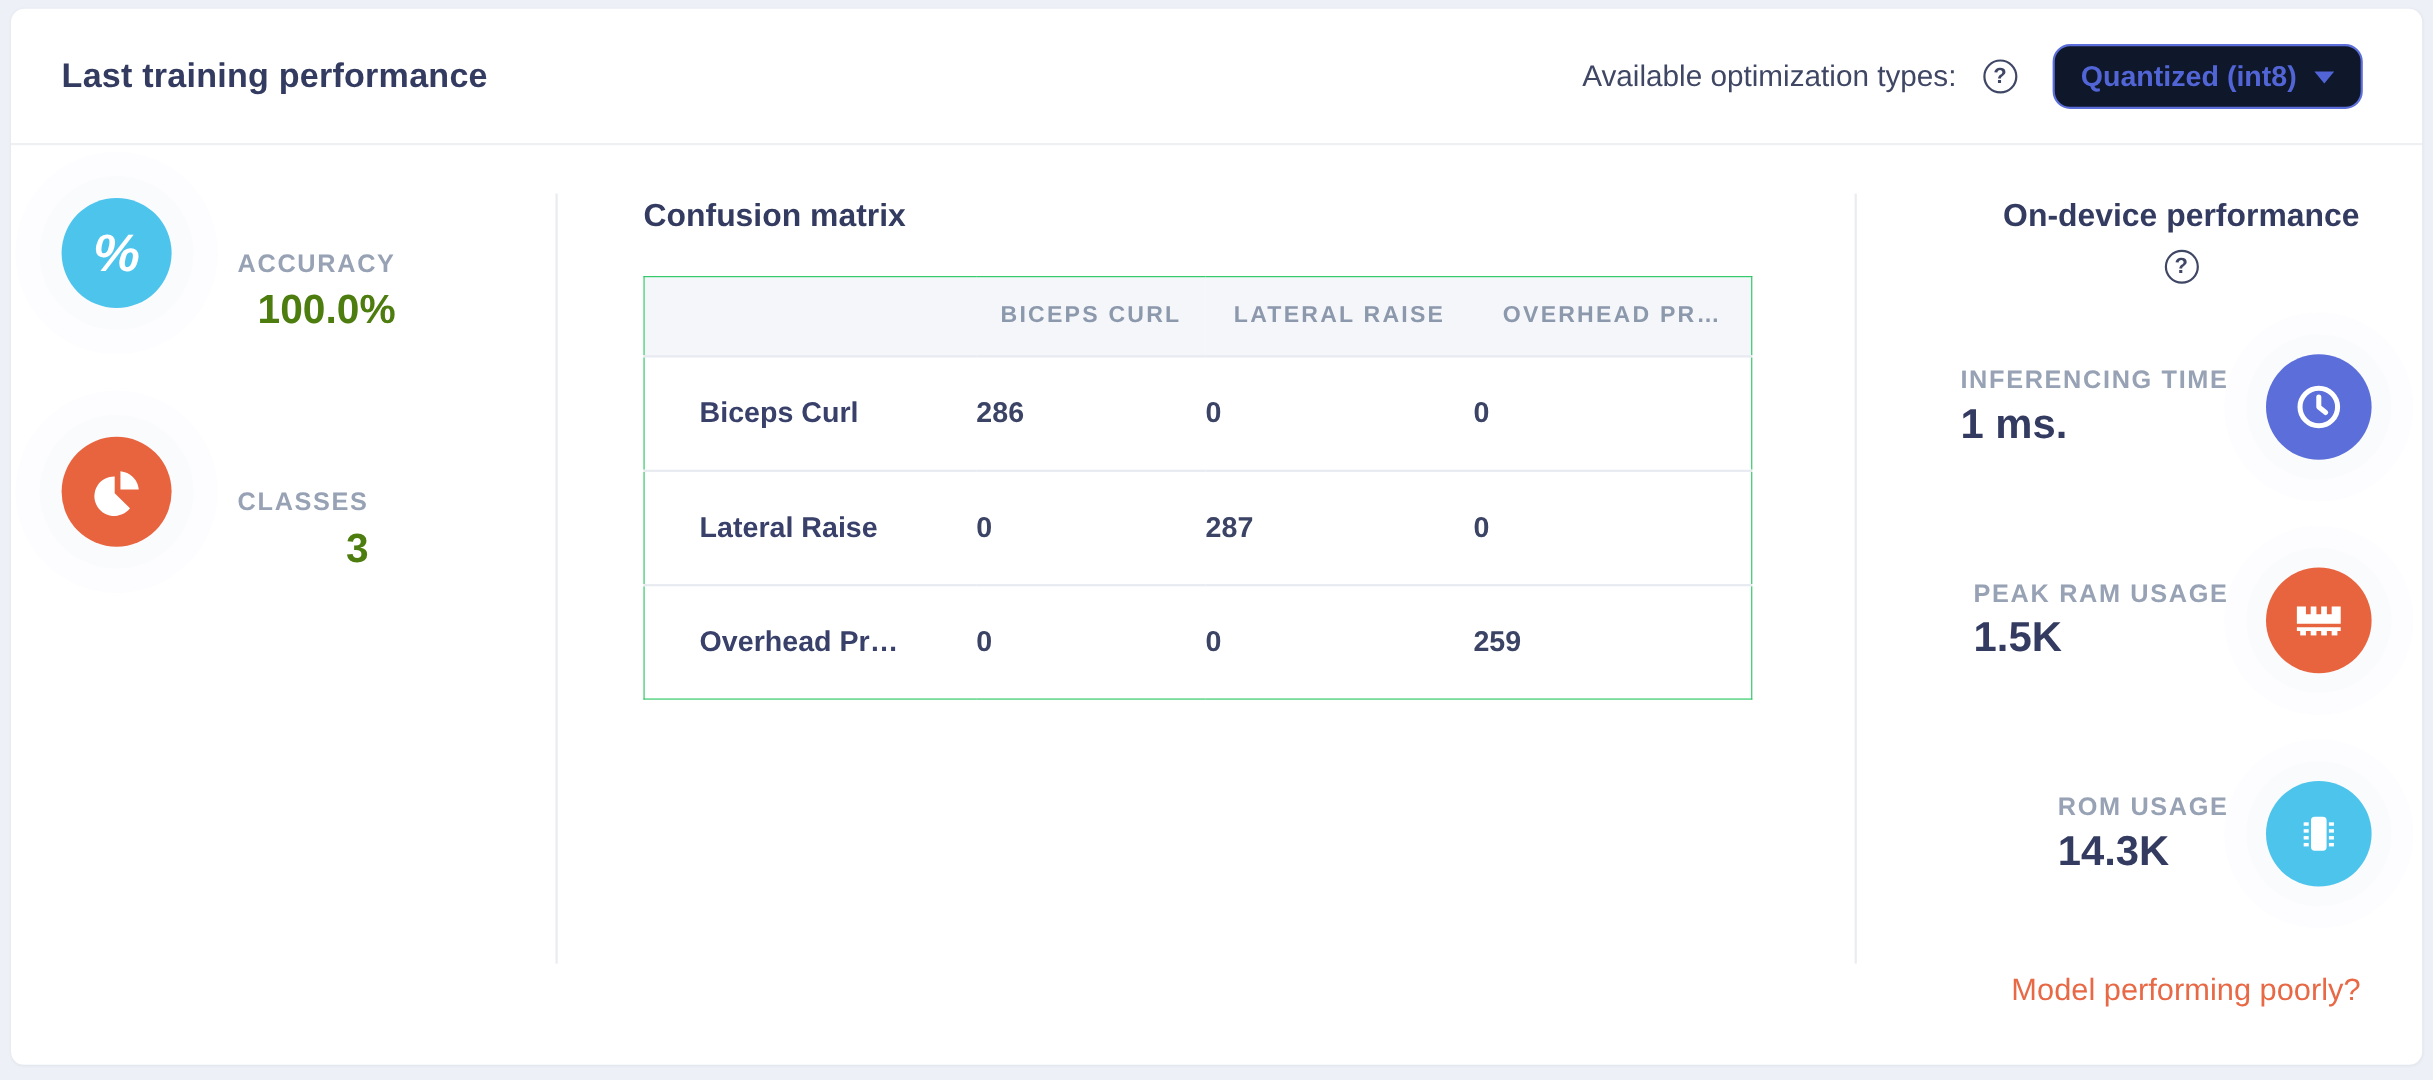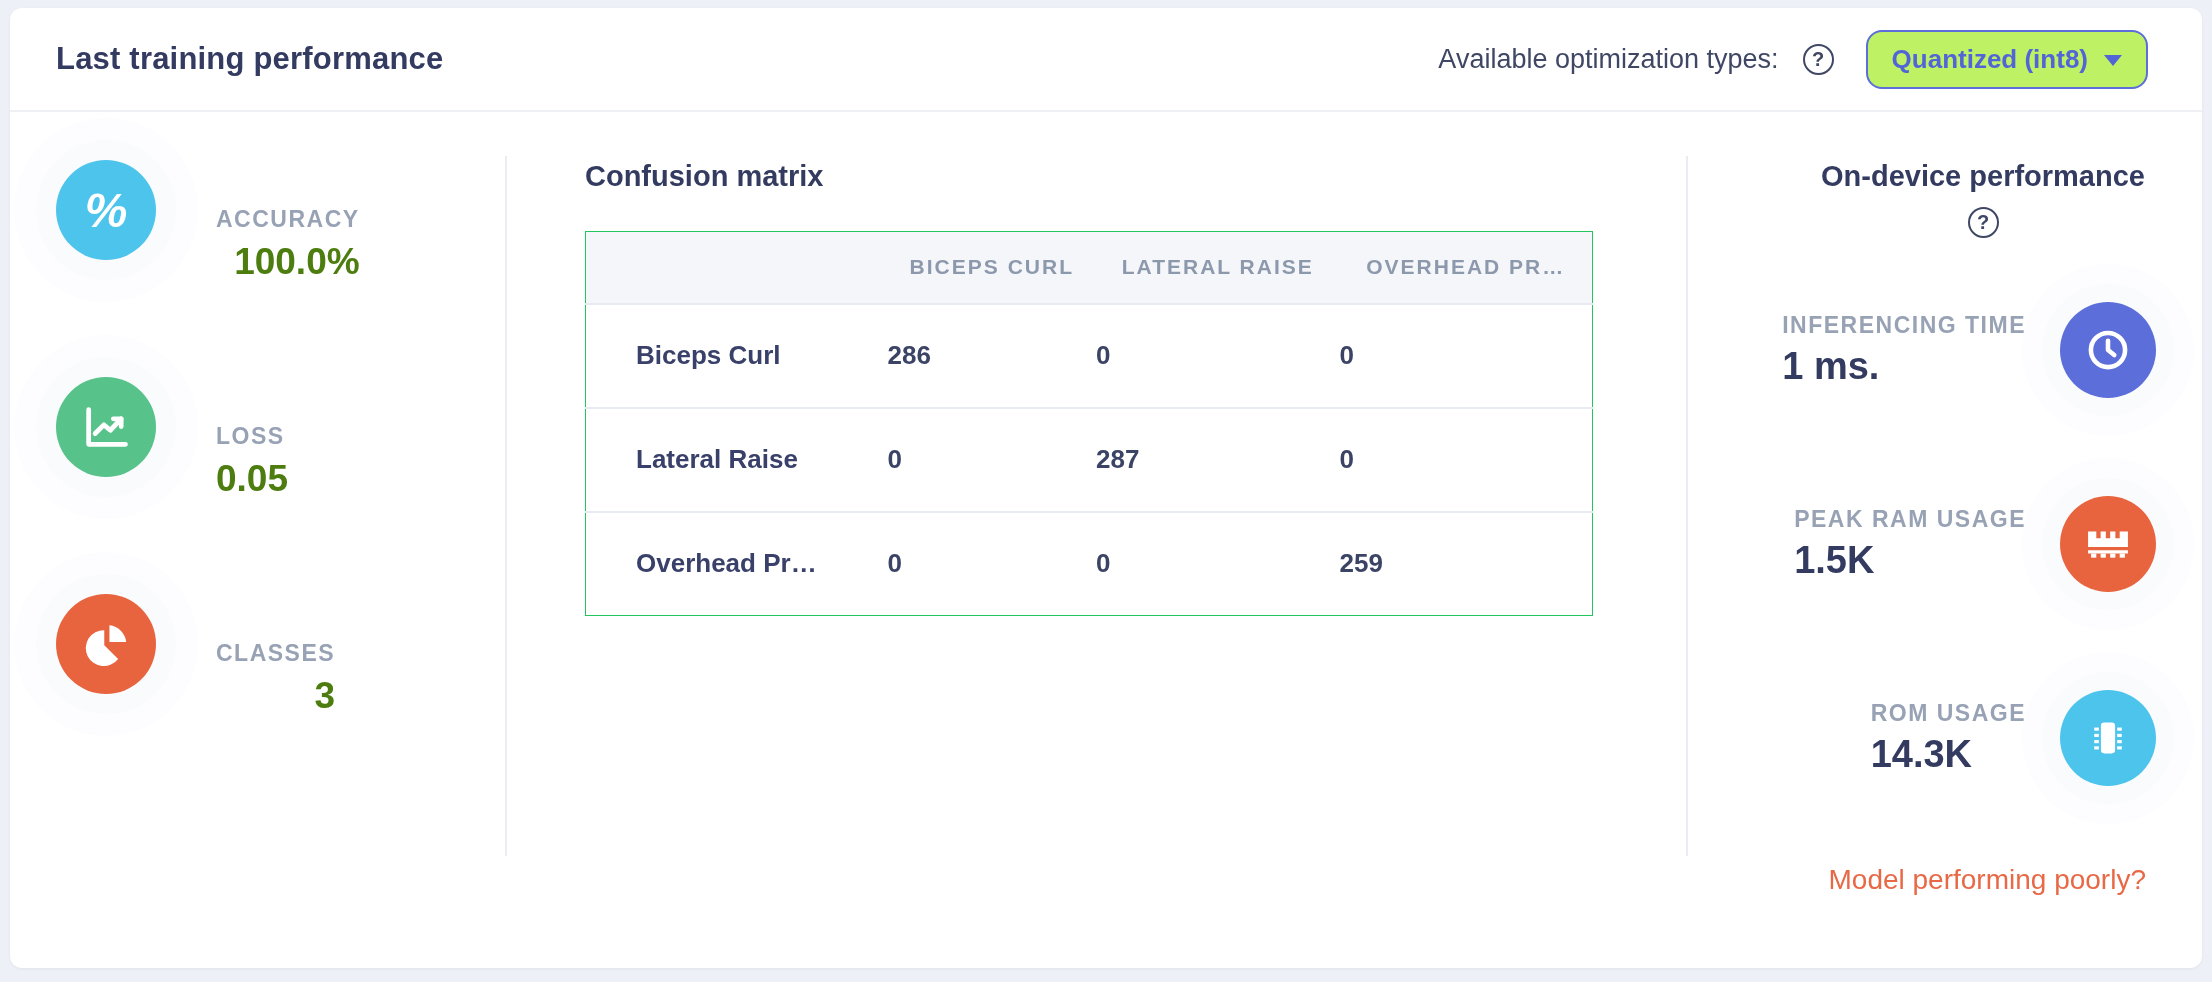--- a/index.html
+++ b/index.html
@@ -13,21 +13,21 @@
   .card {
     position: absolute;
     left: 10px; top: 8px;
     width: 2192px; height: 960px;
     background: #ffffff;
     border-radius: 12px;
     box-shadow: 0 1px 3px rgba(40,50,80,0.06);
   }
   
   .card-header {
-    height: 104px;
+    height: 124px;
     display: flex;
     align-items: center;
     justify-content: space-between;
     padding: 0 54px 0 46px;
     border-bottom: 2px solid #eef0f4;
   }
   .page-title {
     font-size: 31px;
     font-weight: 700;
     color: #343b61;
@@ -41,21 +41,21 @@
     border-radius: 50%;
     color: #3f4765;
     font-size: 20px; font-weight: 700;
     display: inline-flex; align-items: center; justify-content: center;
     cursor: pointer;
     flex: none;
   }
   .opt-dropdown {
     display: flex; align-items: center; gap: 16px;
     border: 2.5px solid #5b6ed9;
-    background: #bef264;
+    background: #0f172a;
     border-radius: 16px;
     padding: 12px 24px;
     color: #5265d6;
     font-size: 26px; font-weight: 700;
     cursor: pointer;
     margin-left: 8px;
   }
   .caret-down {
     width: 0; height: 0;
     border-left: 9px solid transparent;
@@ -200,33 +200,20 @@
       <div class="metric">
         <div class="metric-icon bg-cyan">
           <span class="pct-glyph">%</span>
         </div>
         <div class="metric-text">
           <div class="metric-label">ACCURACY</div>
           <div class="metric-value">100.0%</div>
         </div>
       </div>
 
-      <div class="metric">
-        <div class="metric-icon bg-green">
-          <svg class="icon-svg" width="52" height="52" viewBox="0 0 24 24" fill="none" stroke="#ffffff" stroke-width="2.2" stroke-linecap="round" stroke-linejoin="round">
-            <path d="M4 4 L4 20 L21 20"></path>
-            <path d="M7 15 L11 11 L14 13.5 L19 8.2"></path>
-            <path d="M15.4 8.2 L19 8.2 L19 11.8"></path>
-          </svg>
-        </div>
-        <div class="metric-text">
-          <div class="metric-label">LOSS</div>
-          <div class="metric-value">0.05</div>
-        </div>
-      </div>
 
       <div class="metric">
         <div class="metric-icon bg-orange">
           <svg class="icon-svg" width="52" height="52" viewBox="0 0 24 24" fill="#ffffff">
             <path d="M13.6 3.4 A 8.6 8.6 0 0 1 21.3 11.1 L 13.6 11.1 Z"></path>
             <path d="M11.2 5.6 A 8.3 8.3 0 1 0 17.6 18.9 L 11.2 12.6 Z"></path>
           </svg>
         </div>
         <div class="metric-text">
           <div class="metric-label">CLASSES</div>

